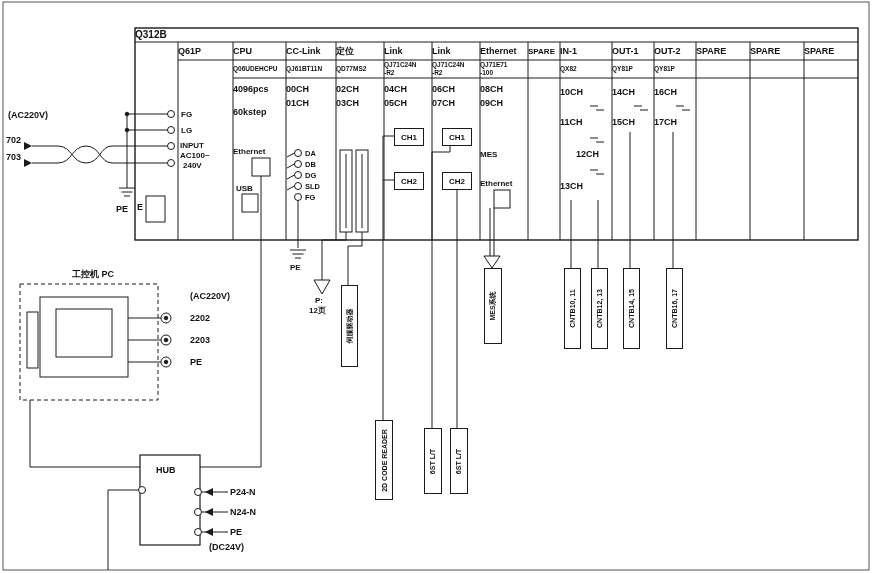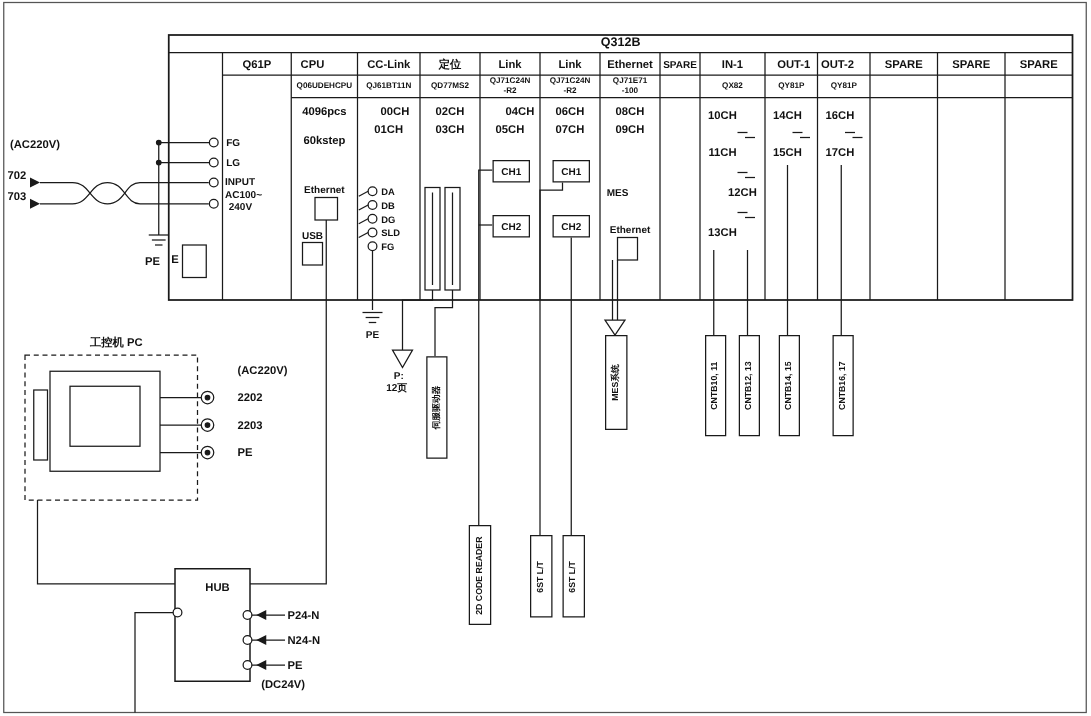--- a/index.html
+++ b/index.html
@@ -1,21 +1,21 @@
 <!DOCTYPE html>
 <html><head>
 <meta charset="utf-8">
 <style>
   html,body{margin:0;padding:0}
   body{width:873px;height:573px;position:relative;background:#fff;
        font-family:"Liberation Sans","DejaVu Sans",sans-serif;color:#111;overflow:hidden}
   #canvas{position:absolute;left:0;top:0;width:873px;height:573px}
   svg{position:absolute;left:0;top:0}
   .lbl{position:absolute;font-size:9px;font-weight:700;line-height:10px;white-space:nowrap}
-  .c{text-align:center}
+  .c{text-align:left}
   .f8{font-size:8px;line-height:9px}
   .f75{font-size:7.5px;line-height:9px}
   .f65{font-size:6.5px;line-height:8px}
   .f10{font-size:10px}
   .chbox{position:absolute;border:1px solid #1a1a1a;font-size:8px;font-weight:700;
          display:flex;align-items:center;justify-content:center;background:#fff}
   .vbox{position:absolute;border:1px solid #1a1a1a;display:flex;align-items:center;
         justify-content:center;background:#fff}
   .vbox span{transform:rotate(-90deg);white-space:nowrap;font-size:7px;font-weight:700}
 </style>
@@ -284,19 +284,19 @@
 <div class="vbox" style="left:666px;top:268px;width:15px;height:79px">
   <span>CNTB16, 17</span>
 </div>
 
 <div class="lbl" style="left:72px;top:269px">工控机 PC</div>
 <div class="lbl" style="left:190px;top:291px">(AC220V)</div>
 <div class="lbl" style="left:190px;top:313px">2202</div>
 <div class="lbl" style="left:190px;top:335px">2203</div>
 <div class="lbl" style="left:190px;top:357px">PE</div>
 
-<div class="lbl c" style="left:144px;top:465px;width:60px">HUB</div>
+<div class="lbl c" style="left:156px;top:465px;width:60px">HUB</div>
 <div class="lbl" style="left:230px;top:487px">P24-N</div>
 <div class="lbl" style="left:230px;top:507px">N24-N</div>
 <div class="lbl" style="left:230px;top:527px">PE</div>
 <div class="lbl" style="left:209px;top:542px">(DC24V)</div>
 
 </div>
 
 </body></html>

